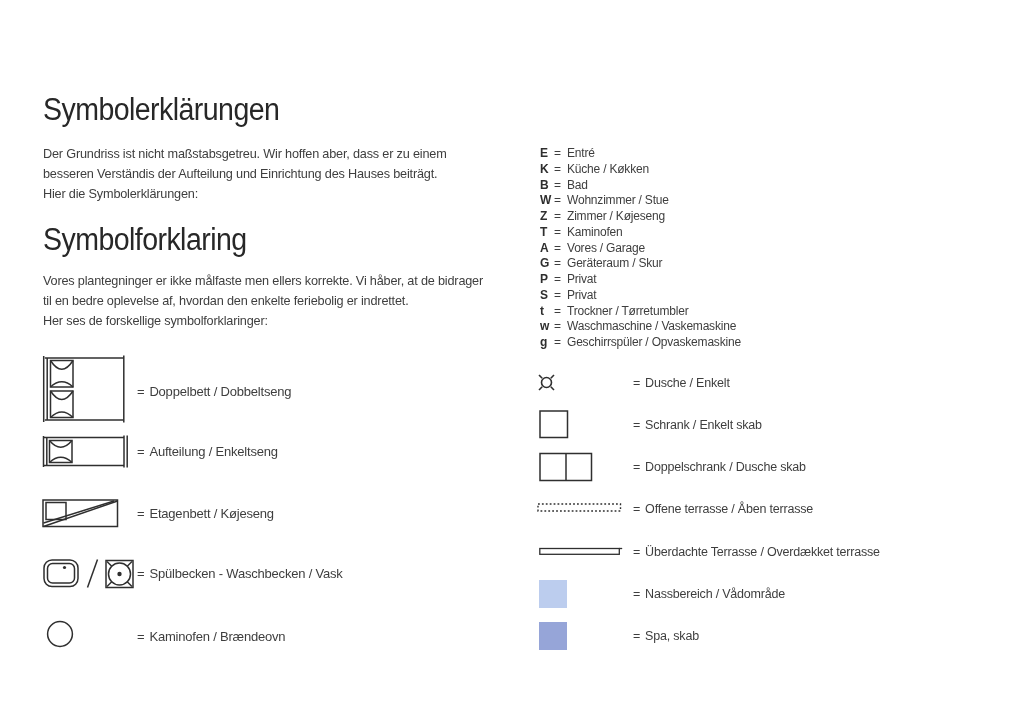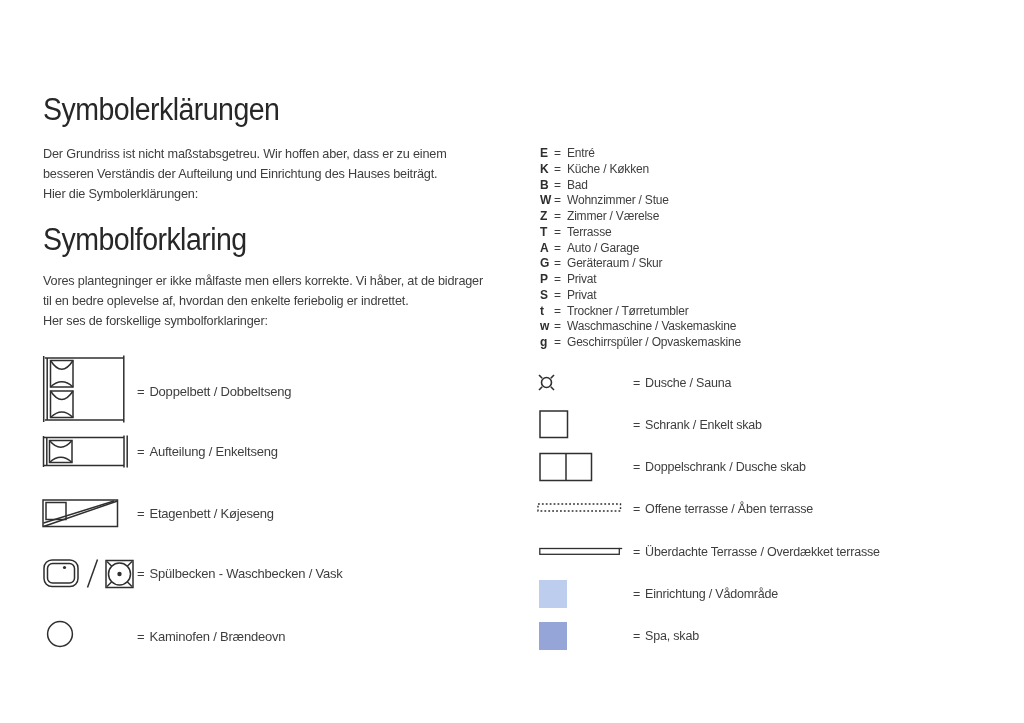--- a/index.html
+++ b/index.html
@@ -51,31 +51,31 @@
         <span>Bad</span>
       </div>
     <div class="code-row">
         <span class="code">W</span>
         <span class="eq">=</span>
         <span>Wohnzimmer / Stue</span>
       </div>
     <div class="code-row">
         <span class="code">Z</span>
         <span class="eq">=</span>
-        <span>Zimmer / Værelse</span>
+        <span>Zimmer / Køjeseng</span>
       </div>
     <div class="code-row">
         <span class="code">T</span>
         <span class="eq">=</span>
-        <span>Terrasse</span>
+        <span>Kaminofen</span>
       </div>
     <div class="code-row">
         <span class="code">A</span>
         <span class="eq">=</span>
-        <span>Auto / Garage</span>
+        <span>Vores / Garage</span>
       </div>
     <div class="code-row">
         <span class="code">G</span>
         <span class="eq">=</span>
         <span>Geräteraum / Skur</span>
       </div>
     <div class="code-row">
         <span class="code">P</span>
         <span class="eq">=</span>
         <span>Privat</span>
@@ -197,21 +197,21 @@
     <svg width="19" height="19" viewBox="0 0 19 19" fill="none" stroke="#2f2f2f" stroke-width="1.6">
       <circle cx="9.5" cy="9.5" r="5"></circle>
       <line x1="2" y1="2" x2="5.2" y2="5.2"></line>
       <line x1="17" y1="2" x2="13.8" y2="5.2"></line>
       <line x1="2" y1="17" x2="5.2" y2="13.8"></line>
       <line x1="17" y1="17" x2="13.8" y2="13.8"></line>
     </svg>
   </div>
   <div class="abs legend-label sm" style="left:633px;top:376px">
     <span>=</span>
-      <span>Dusche / Sauna</span>
+      <span>Dusche / Enkelt</span>
   </div>
 
   <div class="abs" style="left:539px;top:410px">
     <svg width="30" height="29" viewBox="0 0 30 29" fill="none" stroke="#2f2f2f" stroke-width="1.5">
       <rect x="1" y="1" width="27.5" height="26.5"></rect>
     </svg>
   </div>
   <div class="abs legend-label sm" style="left:633px;top:418px">
     <span>=</span>
       <span>Schrank / Enkelt skab</span>
@@ -245,21 +245,21 @@
     </svg>
   </div>
   <div class="abs legend-label sm" style="left:633px;top:545px">
     <span>=</span>
       <span>Überdachte Terrasse / Overdækket terrasse</span>
   </div>
 
   <div class="abs swatch" style="left: 539px; top: 580px; background: rgb(188, 205, 238);"></div>
   <div class="abs legend-label sm" style="left:633px;top:587px">
     <span>=</span>
-      <span>Einrichtung / Vådområde</span>
+      <span>Nassbereich / Vådområde</span>
   </div>
 
   <div class="abs swatch" style="left: 539px; top: 622px; background: rgb(150, 165, 216);"></div>
   <div class="abs legend-label sm" style="left:633px;top:629px">
     <span>=</span>
       <span>Spa, skab</span>
   </div>
 
 </div>
 

